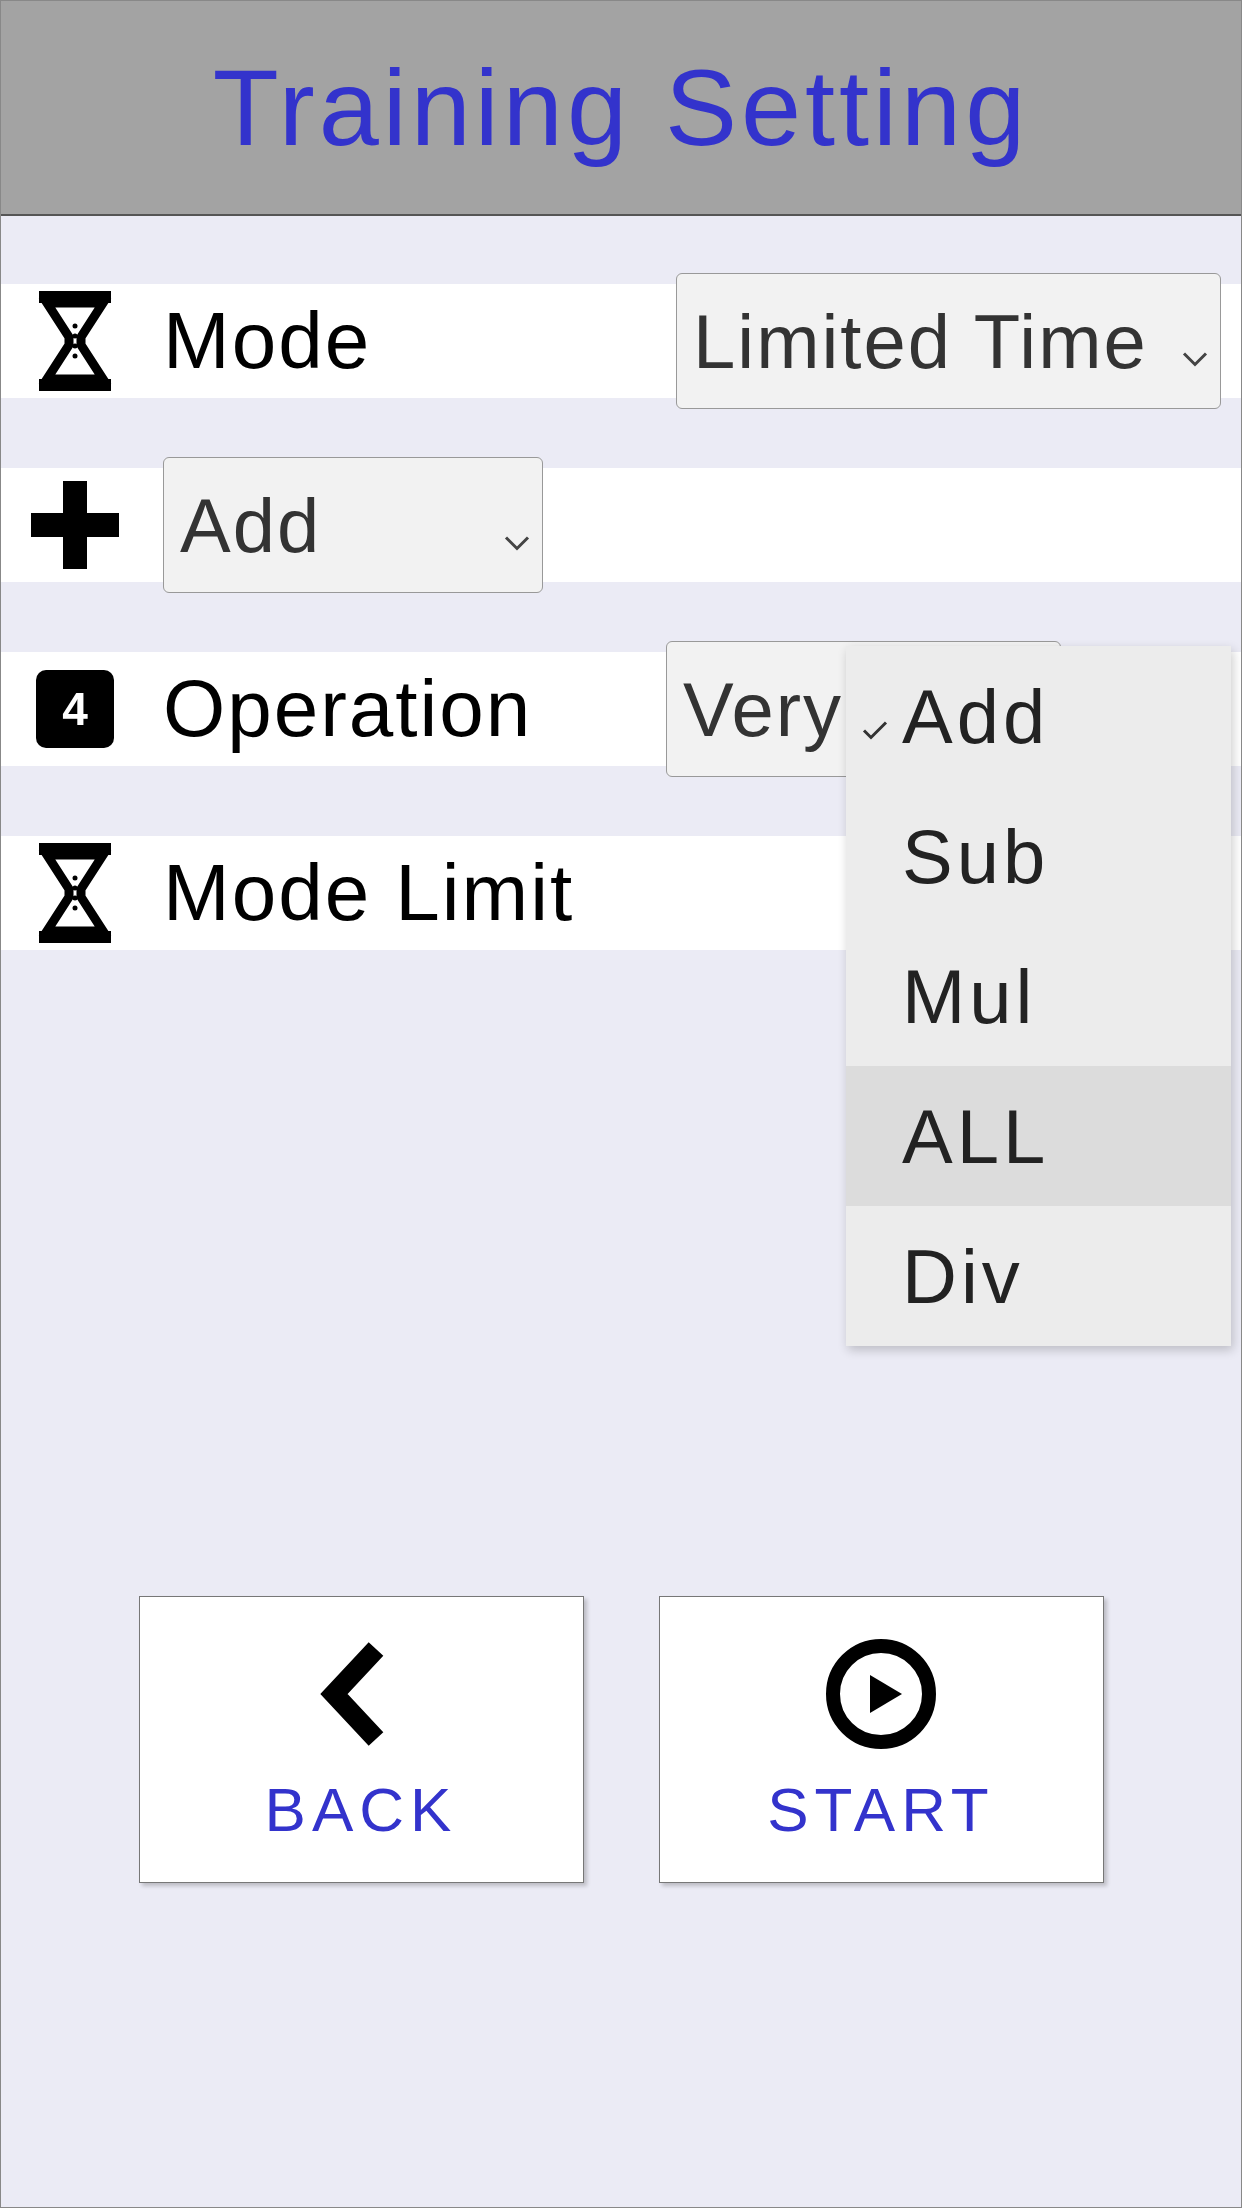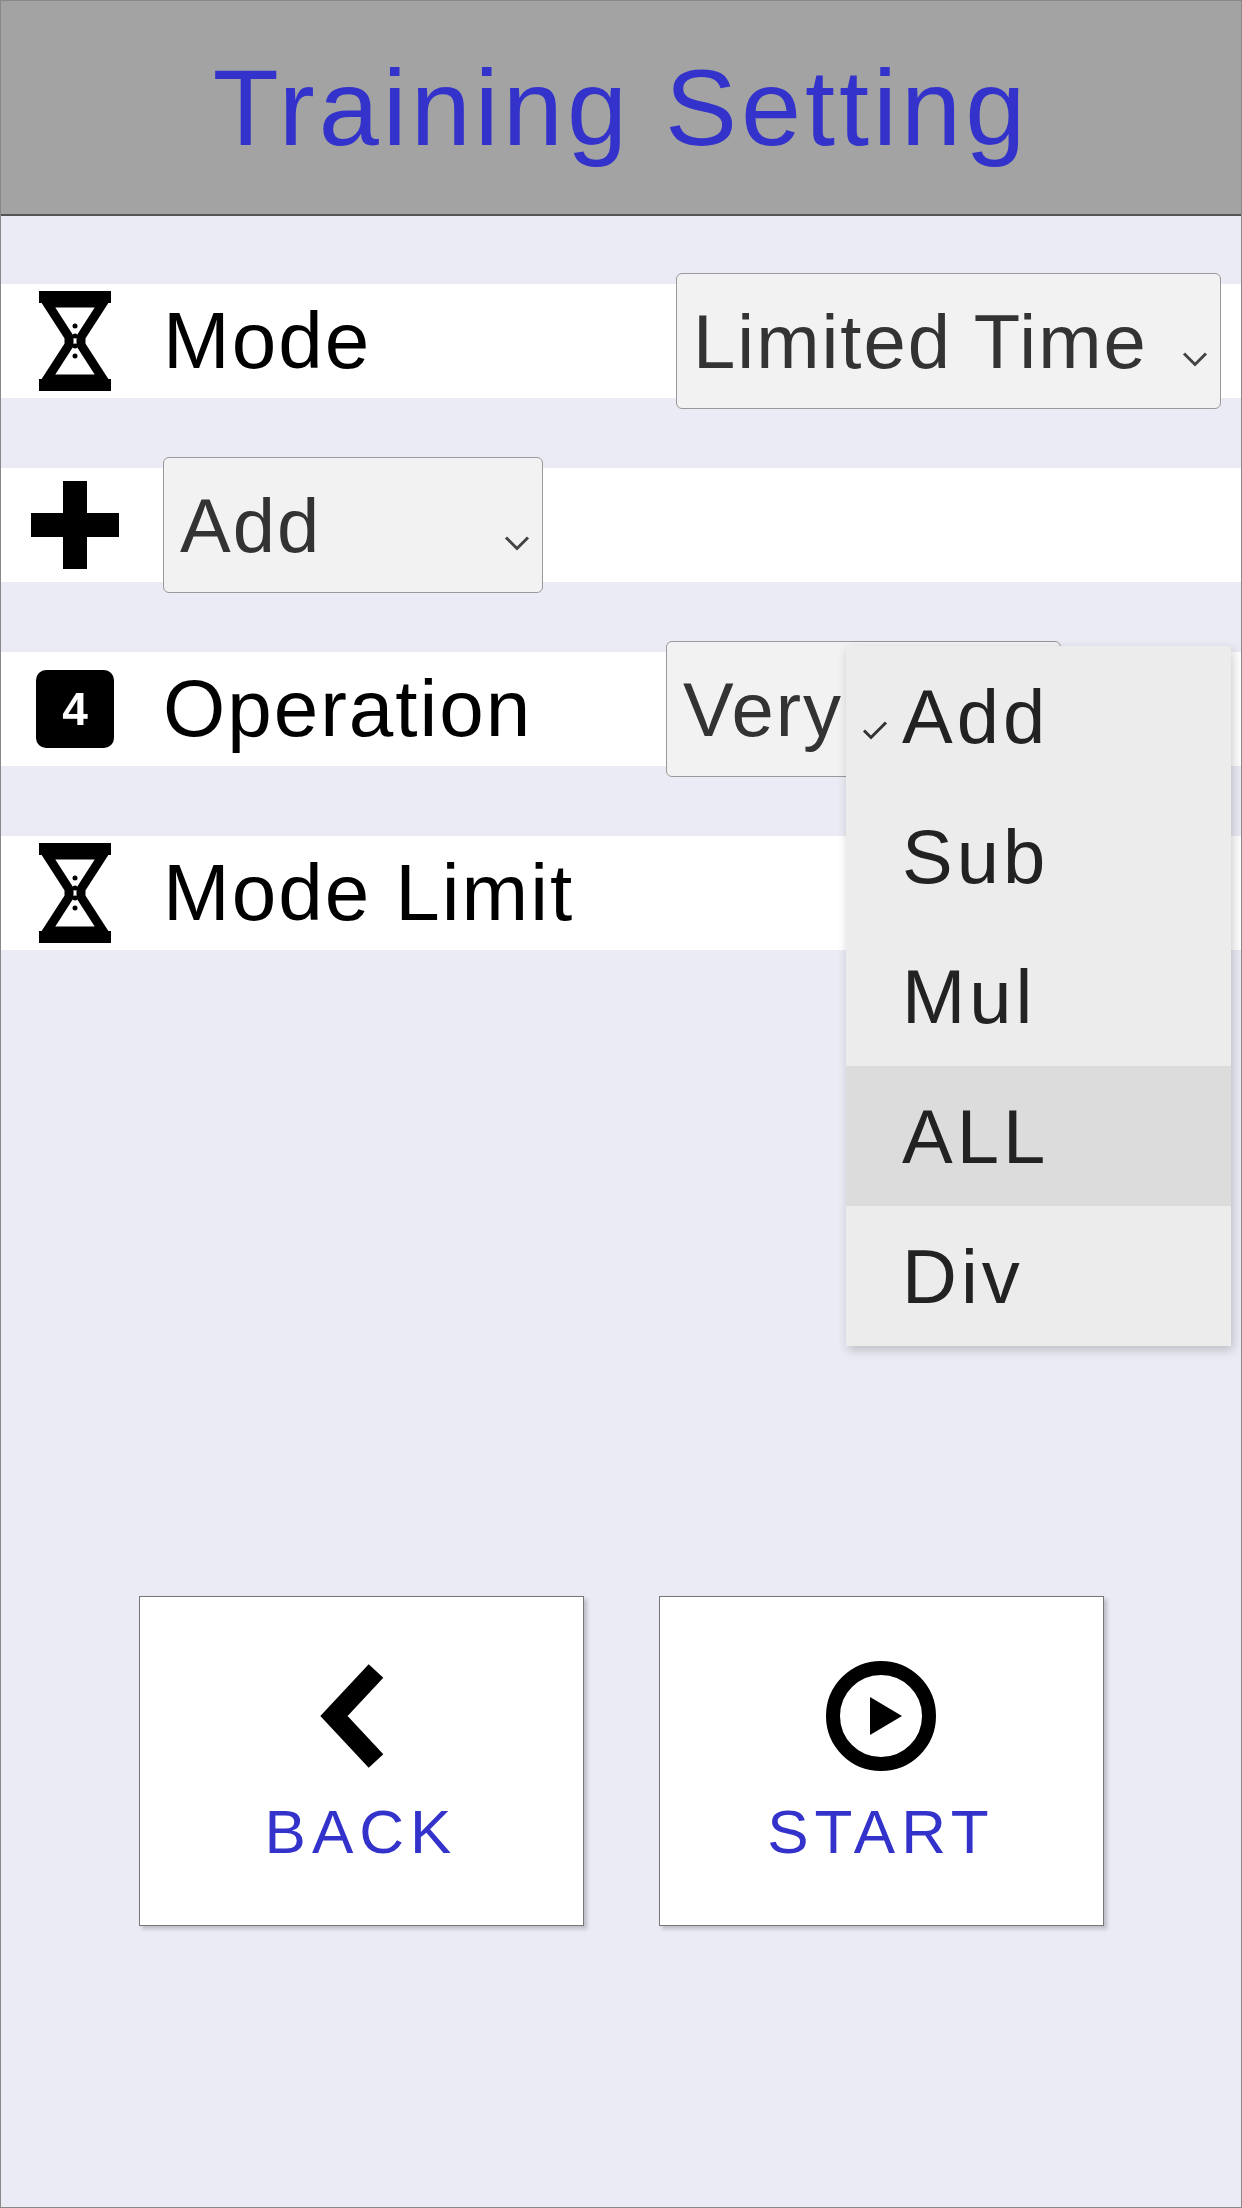--- a/index.html
+++ b/index.html
@@ -115,21 +115,21 @@
       position: absolute;
       top: 1595px;
       left: 0;
       width: 100%;
       display: flex;
       justify-content: space-around;
       padding: 0 100px;
     }
     .action-button {
       width: 445px;
-      height: 330px;
+      height: 287px;
       background: #ffffff;
       border: 1px solid #777;
       box-shadow: 3px 3px 4px rgba(0,0,0,0.2);
       display: flex;
       flex-direction: column;
       align-items: center;
       justify-content: center;
     }
     .action-button-icon {
       width: 120px;

